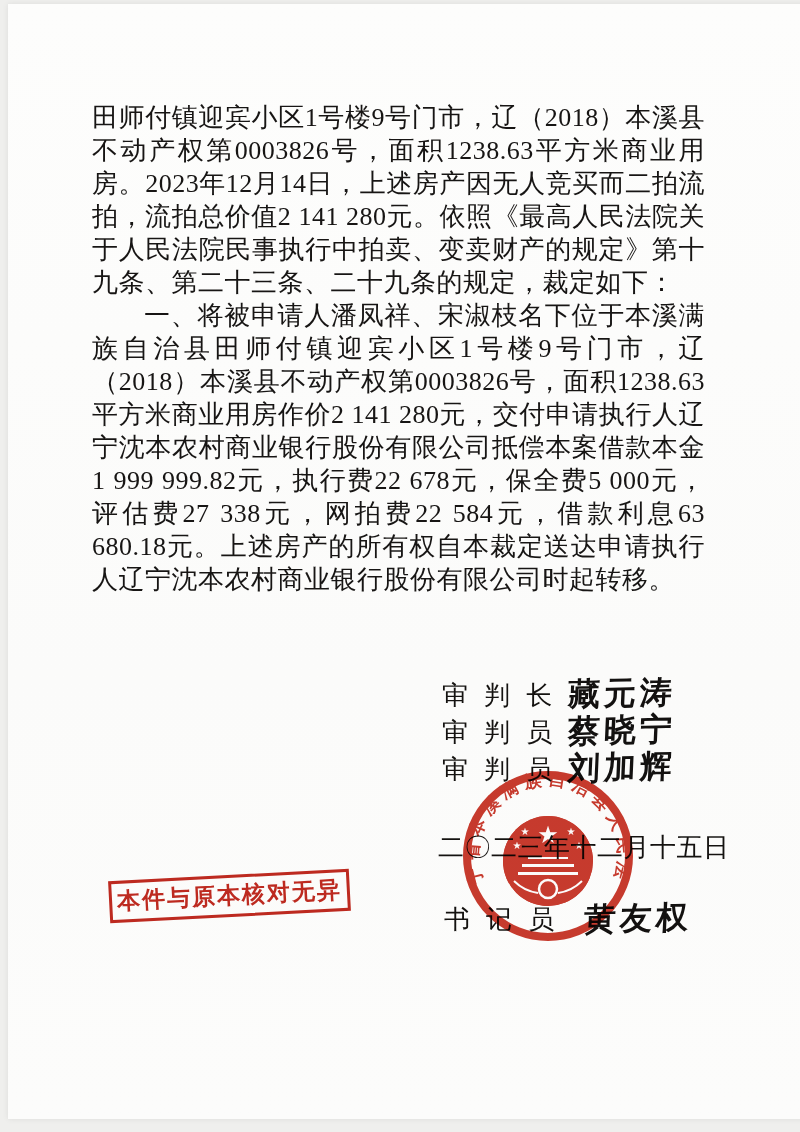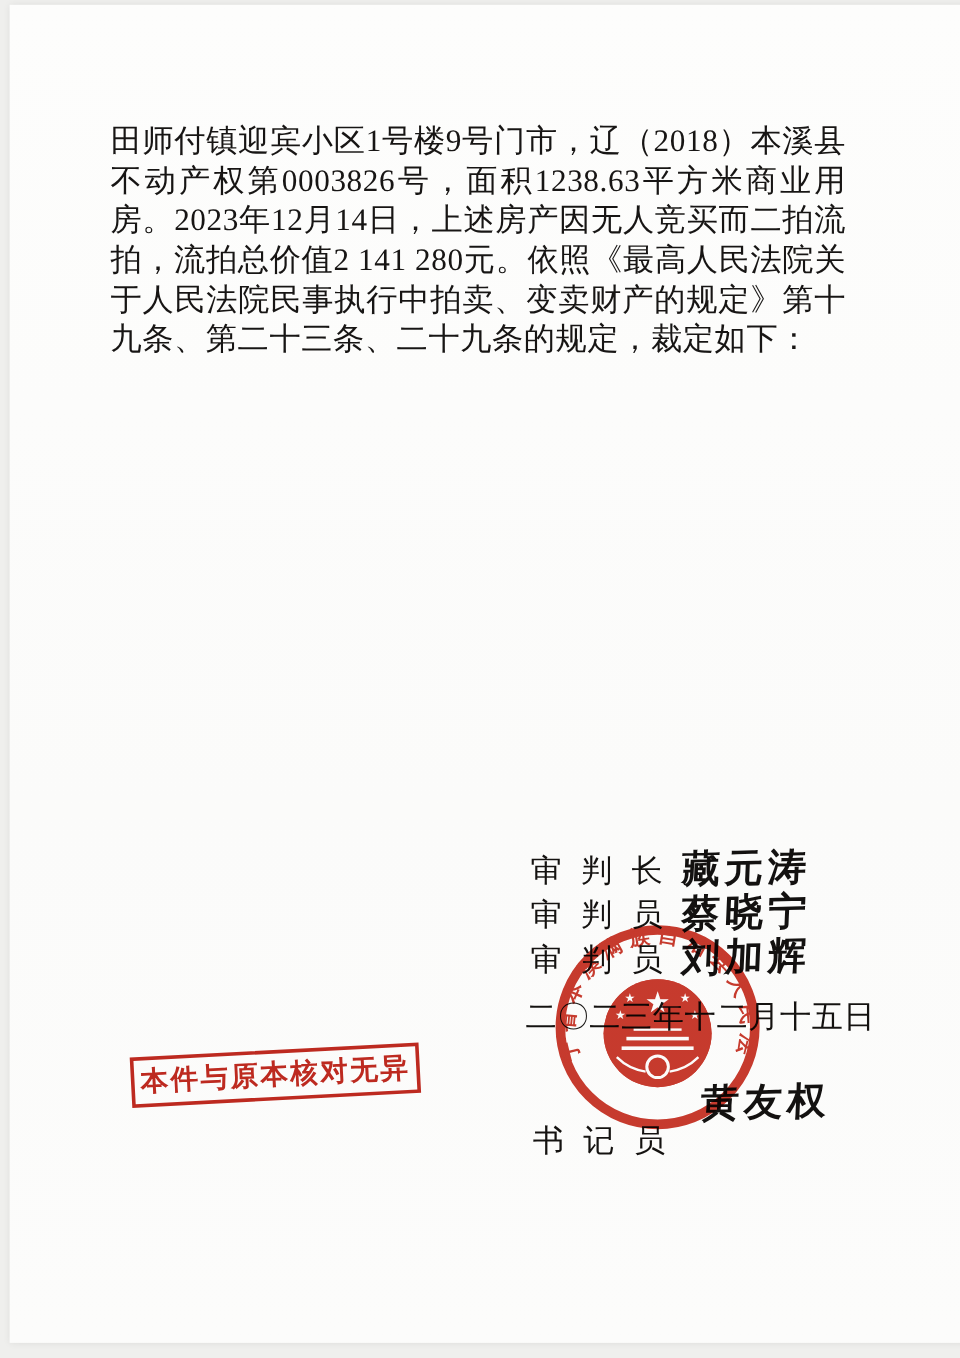--- a/index.html
+++ b/index.html
@@ -32,21 +32,20 @@
   .sig-block {
     position: absolute;
     left: 434px; top: 668px;
     color: #141210;
   }
   .sig-row { display: flex; align-items: baseline; height: 37px; }
   .sig-role {
     font-size: 26px;
     letter-spacing: 0.62em;
     white-space: nowrap;
-    margin-top: 36px;
   }
   .sig-name {
     font-size: 32px;
     font-weight: 800;
     letter-spacing: 4px;
     white-space: nowrap;
     transform: rotate(-1.5deg) skewX(-4deg);
     display: inline-block;
     color: #131110;
   }
@@ -54,21 +53,21 @@
     position: absolute;
     left: 430px; top: 826px;
     font-size: 26px;
     letter-spacing: 0.5px;
     color: #141210;
     white-space: nowrap;
   }
   .clerk-line {
     position: absolute;
     left: 436px; top: 893px;
-    display: flex; align-items: flex-start;
+    display: flex; align-items: center;
     color: #141210;
   }
   .seal {
     position: absolute;
     left: 450px; top: 761px;
     mix-blend-mode: multiply;
     opacity: 0.92;
   }
   .verify-stamp {
     position: absolute;
@@ -85,20 +84,21 @@
   }
 </style>
 </head>
 <body>
 
 <div class="scan">
   <div class="page">
 
     <div class="body-text">
       <p>田师付镇迎宾小区1号楼9号门市，辽（2018）本溪县不动产权第0003826号，面积1238.63平方米商业用房。2023年12月14日，上述房产因无人竞买而二拍流拍，流拍总价值2 141 280元。依照《最高人民法院关于人民法院民事执行中拍卖、变卖财产的规定》第十九条、第二十三条、二十九条的规定，裁定如下：</p>
+      <p class="indent">一、将被申请人潘凤祥、宋淑枝名下位于本溪满族自治县田师付镇迎宾小区1号楼9号门市，辽（2018）本溪县不动产权第0003826号，面积1238.63平方米商业用房作价2 141 280元，交付申请执行人辽宁沈本农村商业银行股份有限公司抵偿本案借款本金1 999 999.82元，执行费22 678元，保全费5 000元，评估费27 338元，网拍费22 584元，借款利息63 680.18元。上述房产的所有权自本裁定送达申请执行人辽宁沈本农村商业银行股份有限公司时起转移。</p>
     </div>
 
     <div class="sig-block">
       <div class="sig-row">
         <span class="sig-role">审判长</span>
         <span class="sig-name">藏元涛</span>
       </div>
       <div class="sig-row">
         <span class="sig-role">审判员</span>
         <span class="sig-name">蔡晓宁</span>

